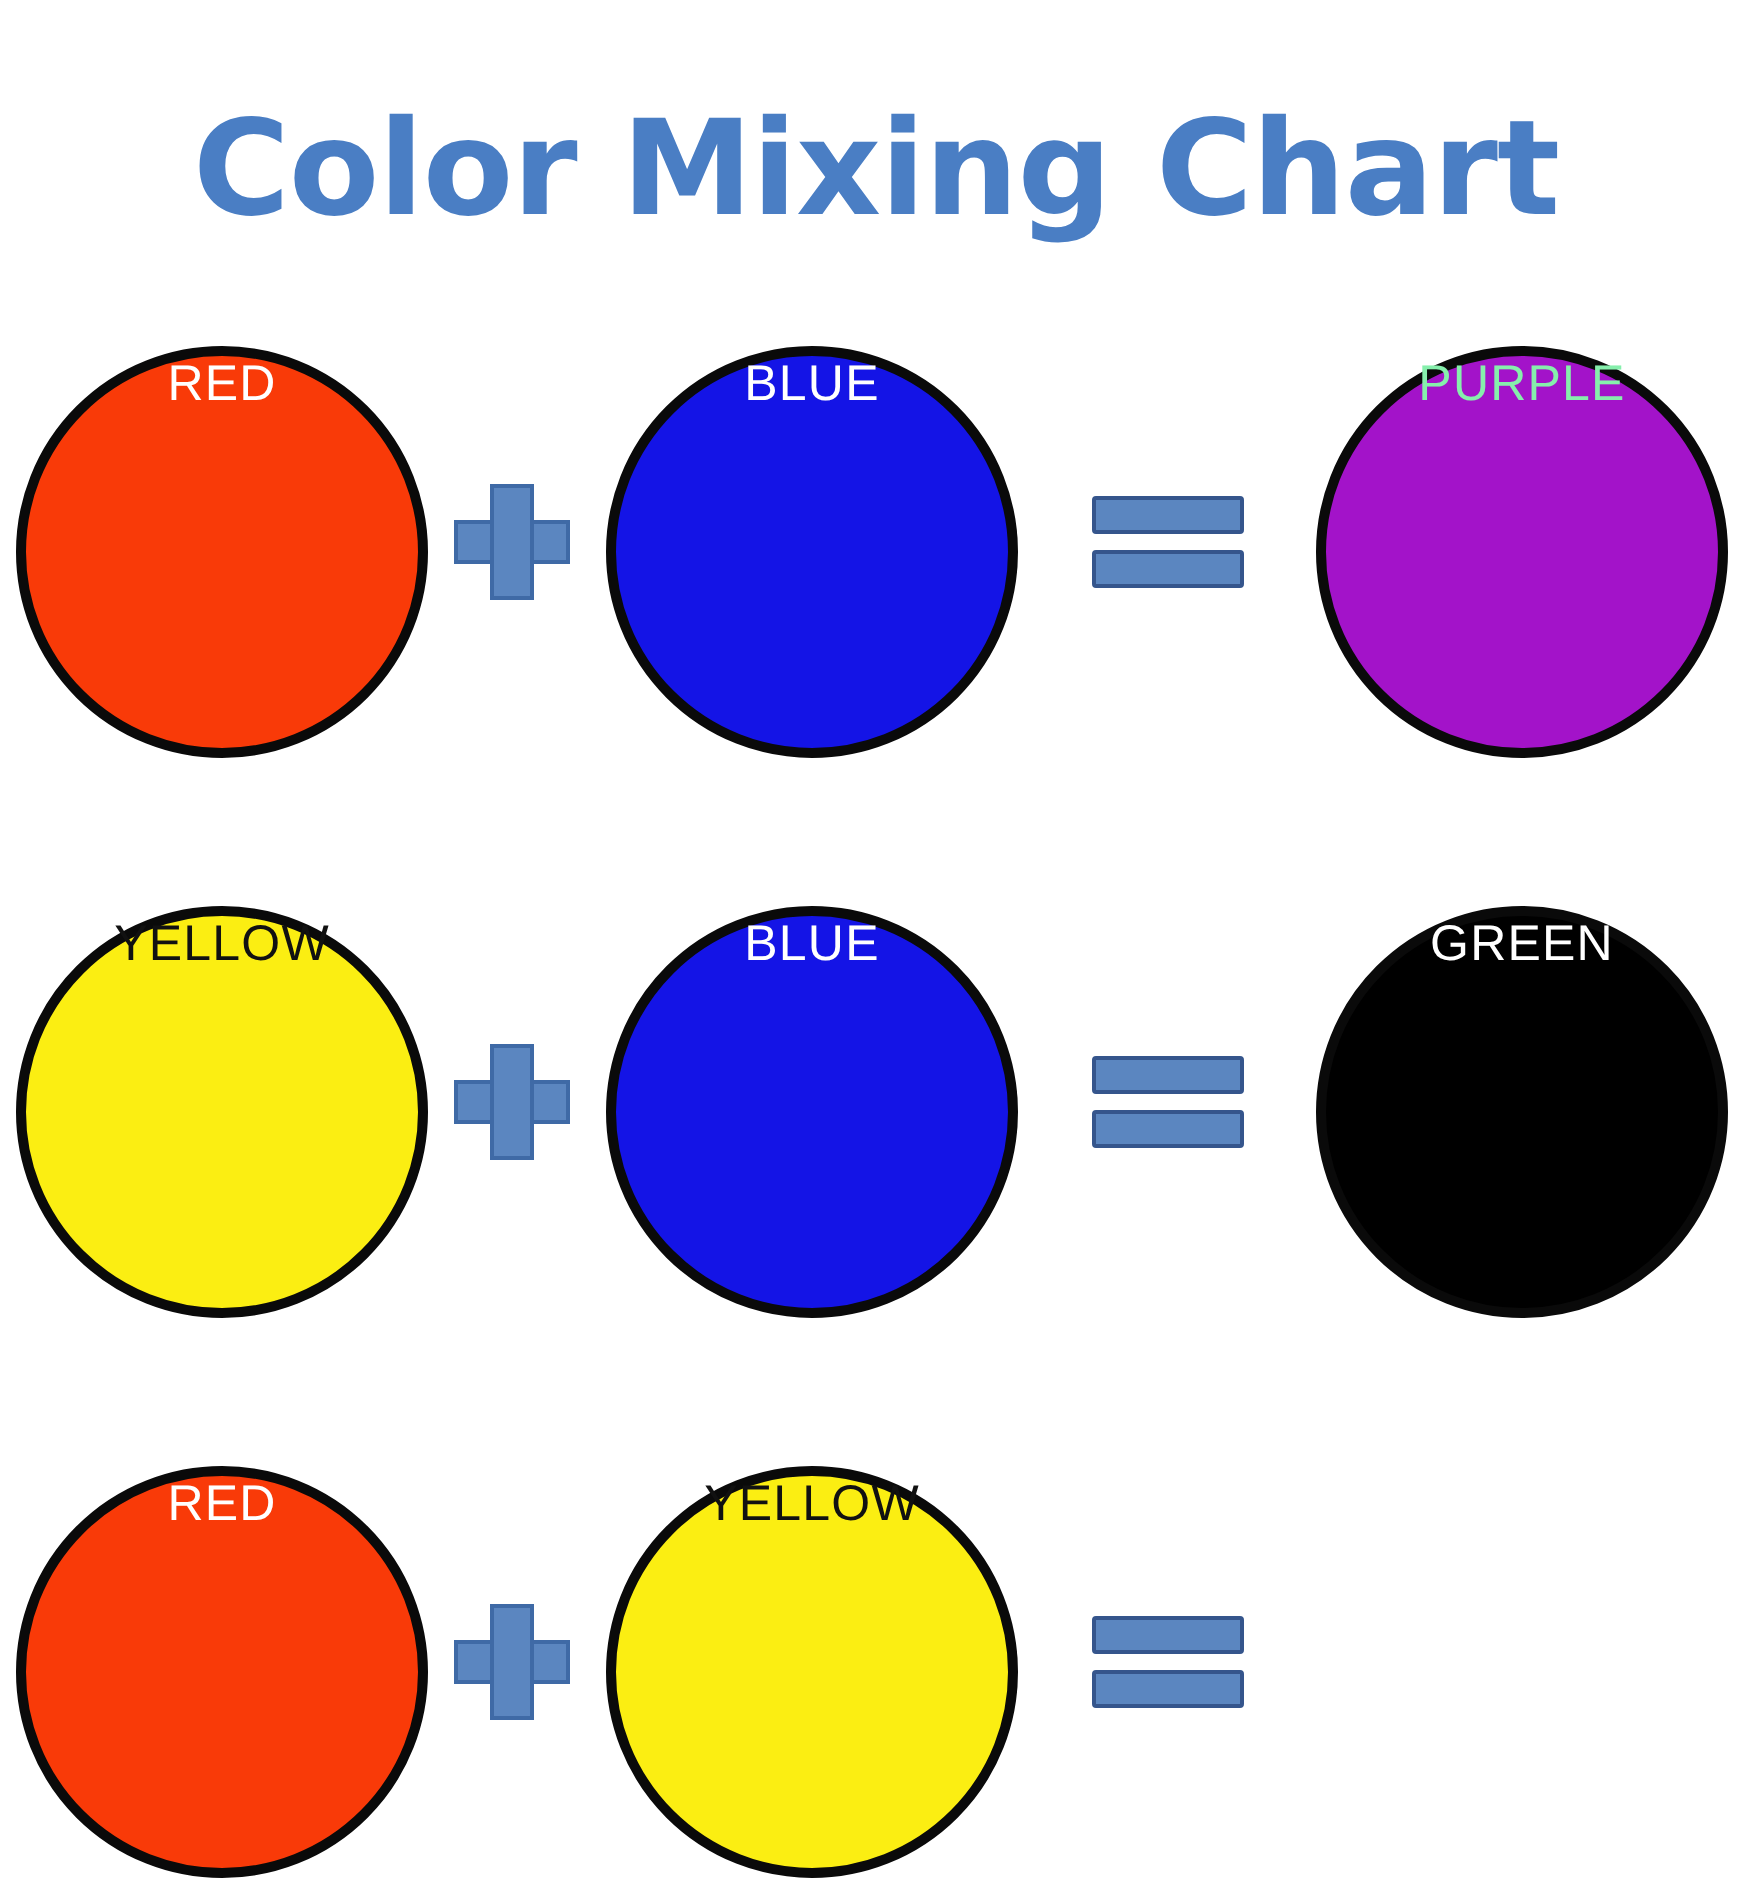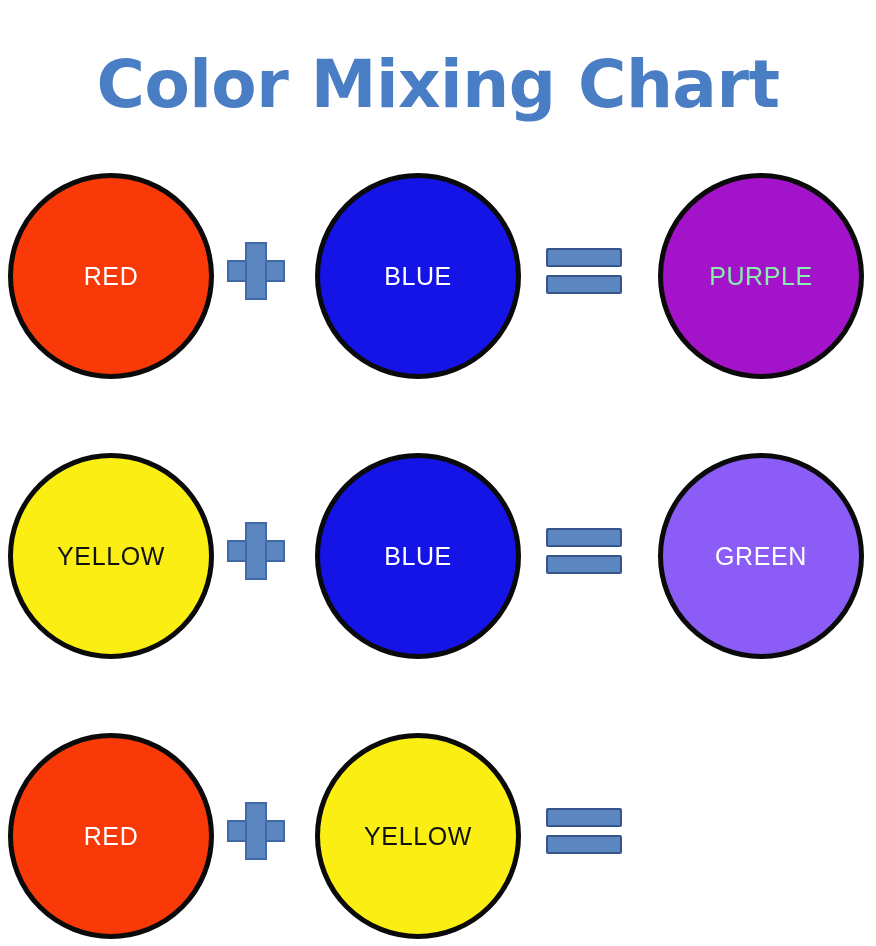--- a/index.html
+++ b/index.html
@@ -53,25 +53,25 @@
   
   .circle {
     position: absolute;
     top: 5px;
     width: 196px;
     height: 196px;
     border: 5px solid #000000;
     border-radius: 50%;
     box-sizing: content-box;
     display: flex;
-    align-items: center;
+    align-items: flex-start;
     justify-content: center;
   }
   .circle.slot-a { left: 8px; }
-  .circle.slot-b { left: 315px; }
+  .circle.slot-b { left: 303px; }
   .circle.slot-c { left: 658px; }
 
   .circle-label {
     font-family: "Liberation Sans", sans-serif;
     font-size: 25px;
     font-weight: normal;
     letter-spacing: 0.6px;
     text-align: center;
     user-select: none;
   }
@@ -179,21 +179,21 @@
 
       <div class="circle slot-b" style="background: rgb(20, 20, 230); border-color: rgb(10, 10, 10);">
         <span class="circle-label" style="color: rgb(255, 255, 255);">BLUE</span>
       </div>
 
       <div class="op-equals">
         <div class="bar top" style="background: rgb(91, 134, 192); border-color: rgb(53, 85, 140);"></div>
         <div class="bar bottom" style="background: rgb(91, 134, 192); border-color: rgb(53, 85, 140);"></div>
       </div>
 
-      <div class="circle slot-c" style="background: #8b5cf6; border-color: rgb(10, 10, 10);">
+      <div class="circle slot-c" style="background: #000000; border-color: rgb(10, 10, 10);">
         <span class="circle-label" style="color: rgb(255, 255, 255);">GREEN</span>
       </div>
     </div>
 
     <div class="row">
       <div class="circle slot-a" style="background: rgb(249, 58, 8); border-color: rgb(10, 10, 10);">
         <span class="circle-label" style="color: rgb(255, 255, 255);">RED</span>
       </div>
 
       <div class="op-plus">

